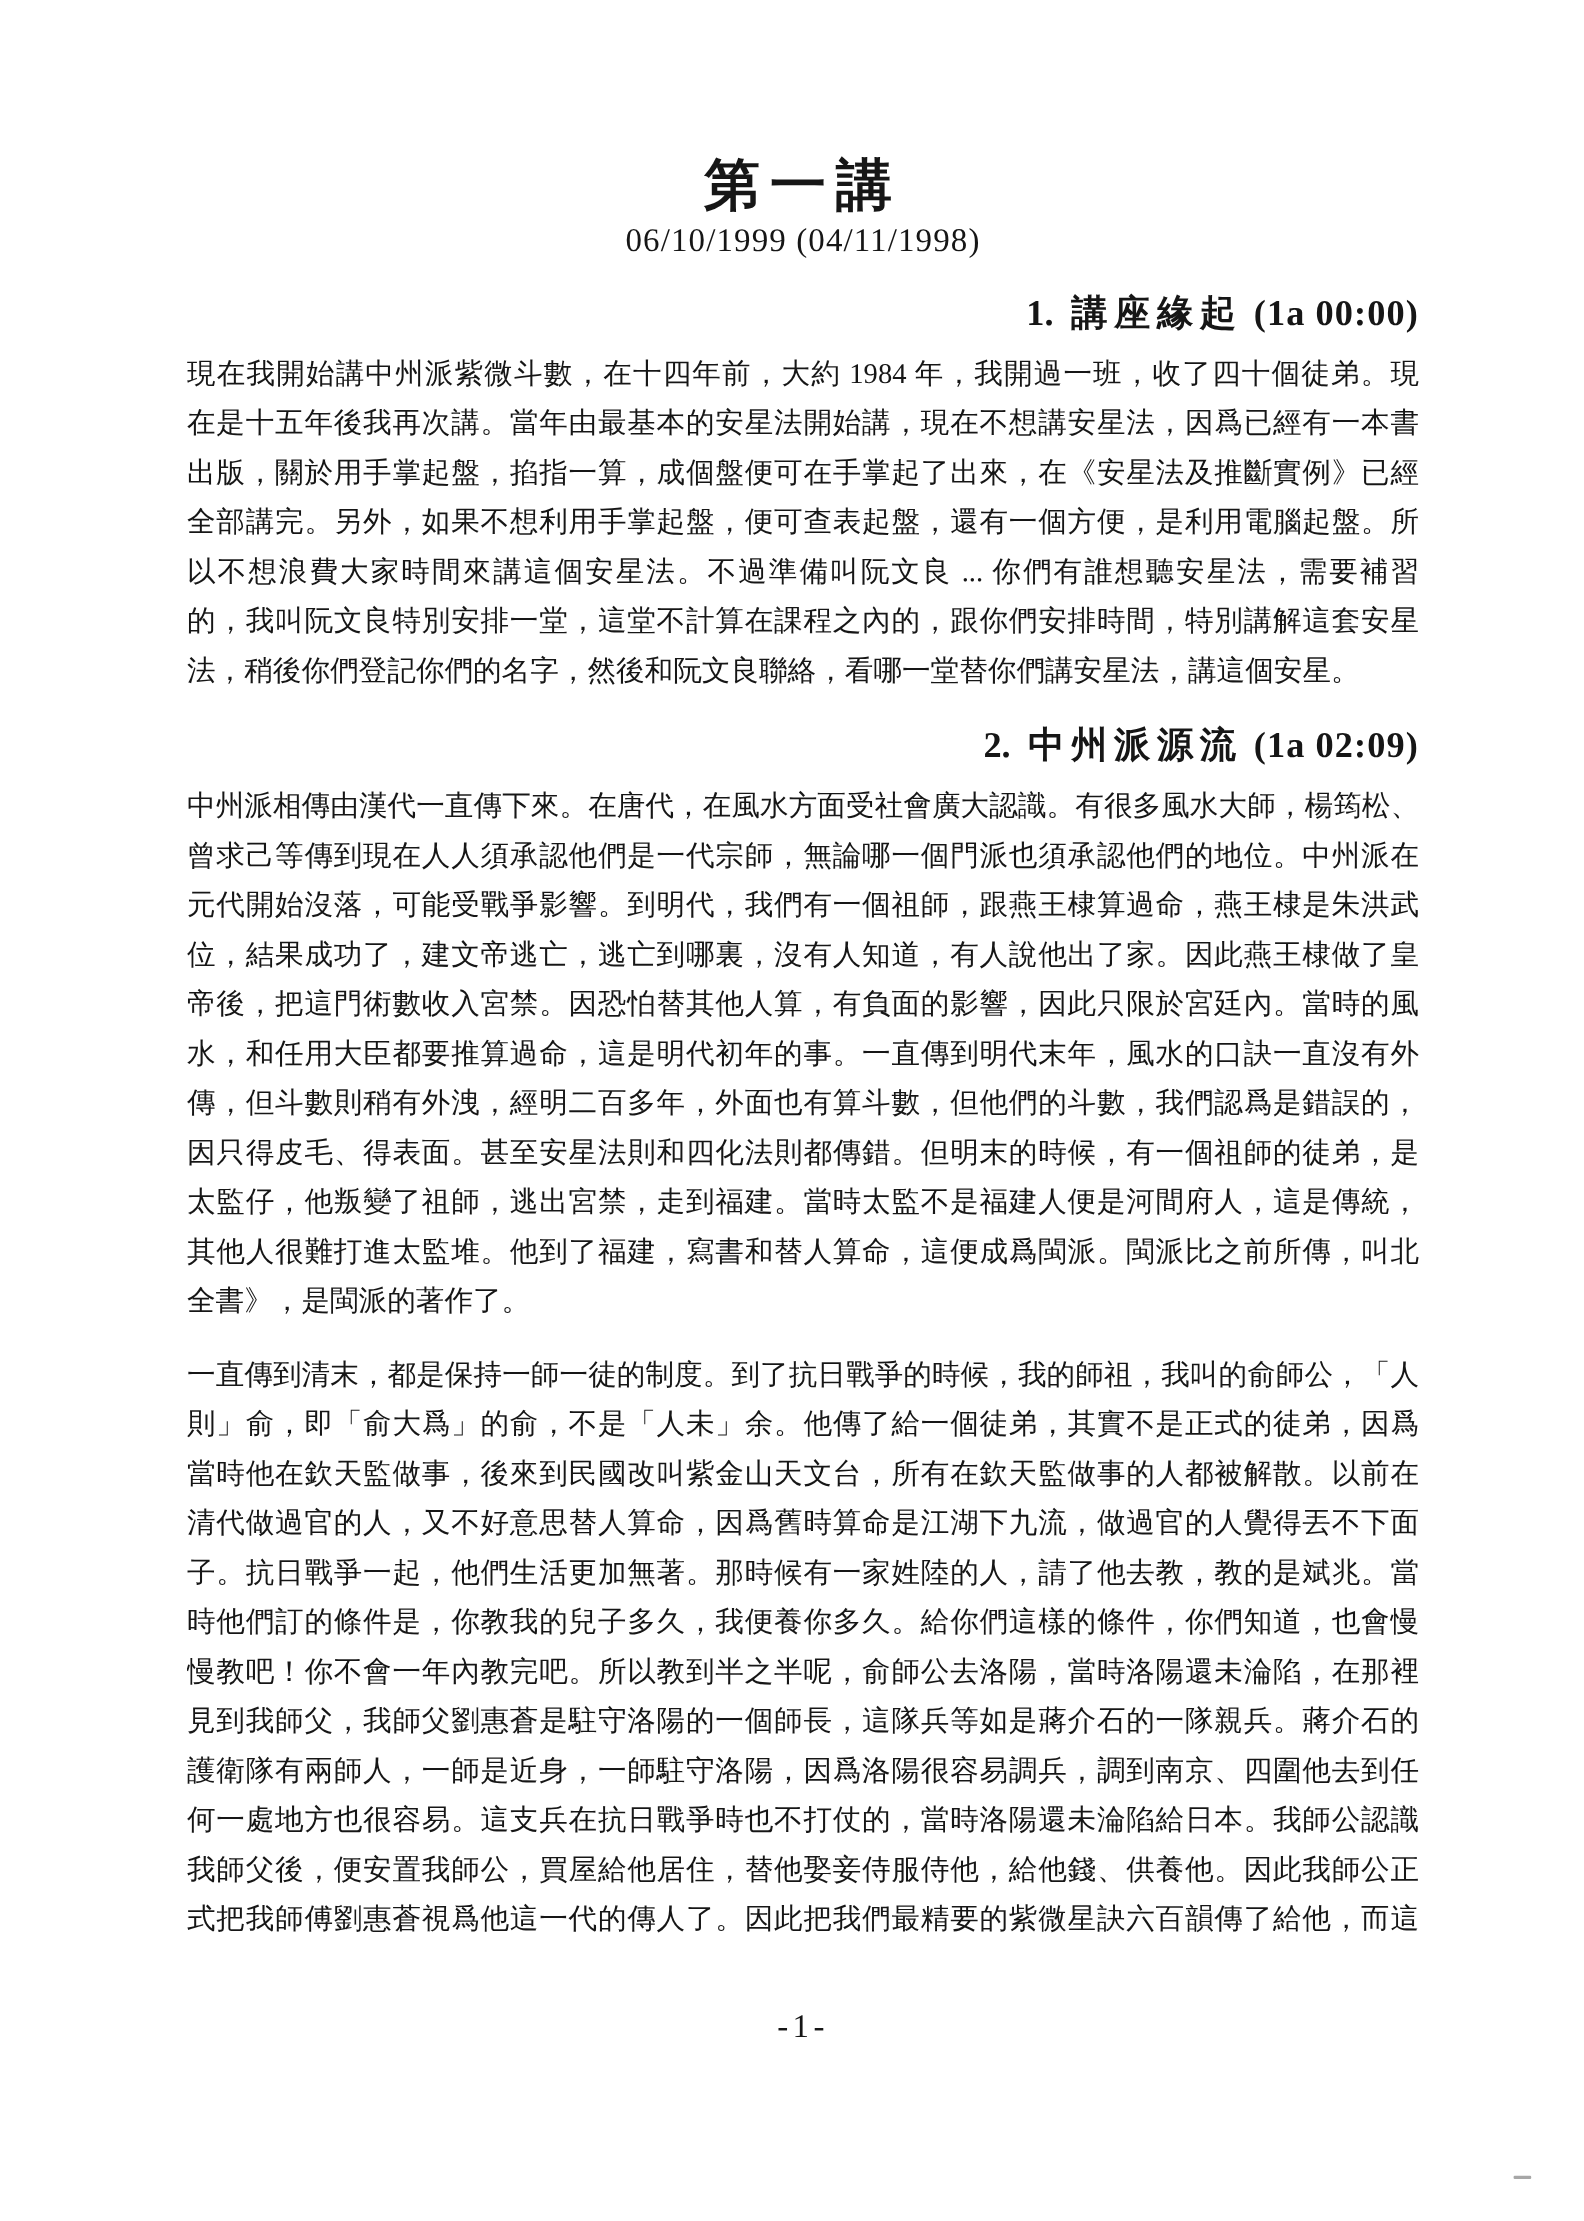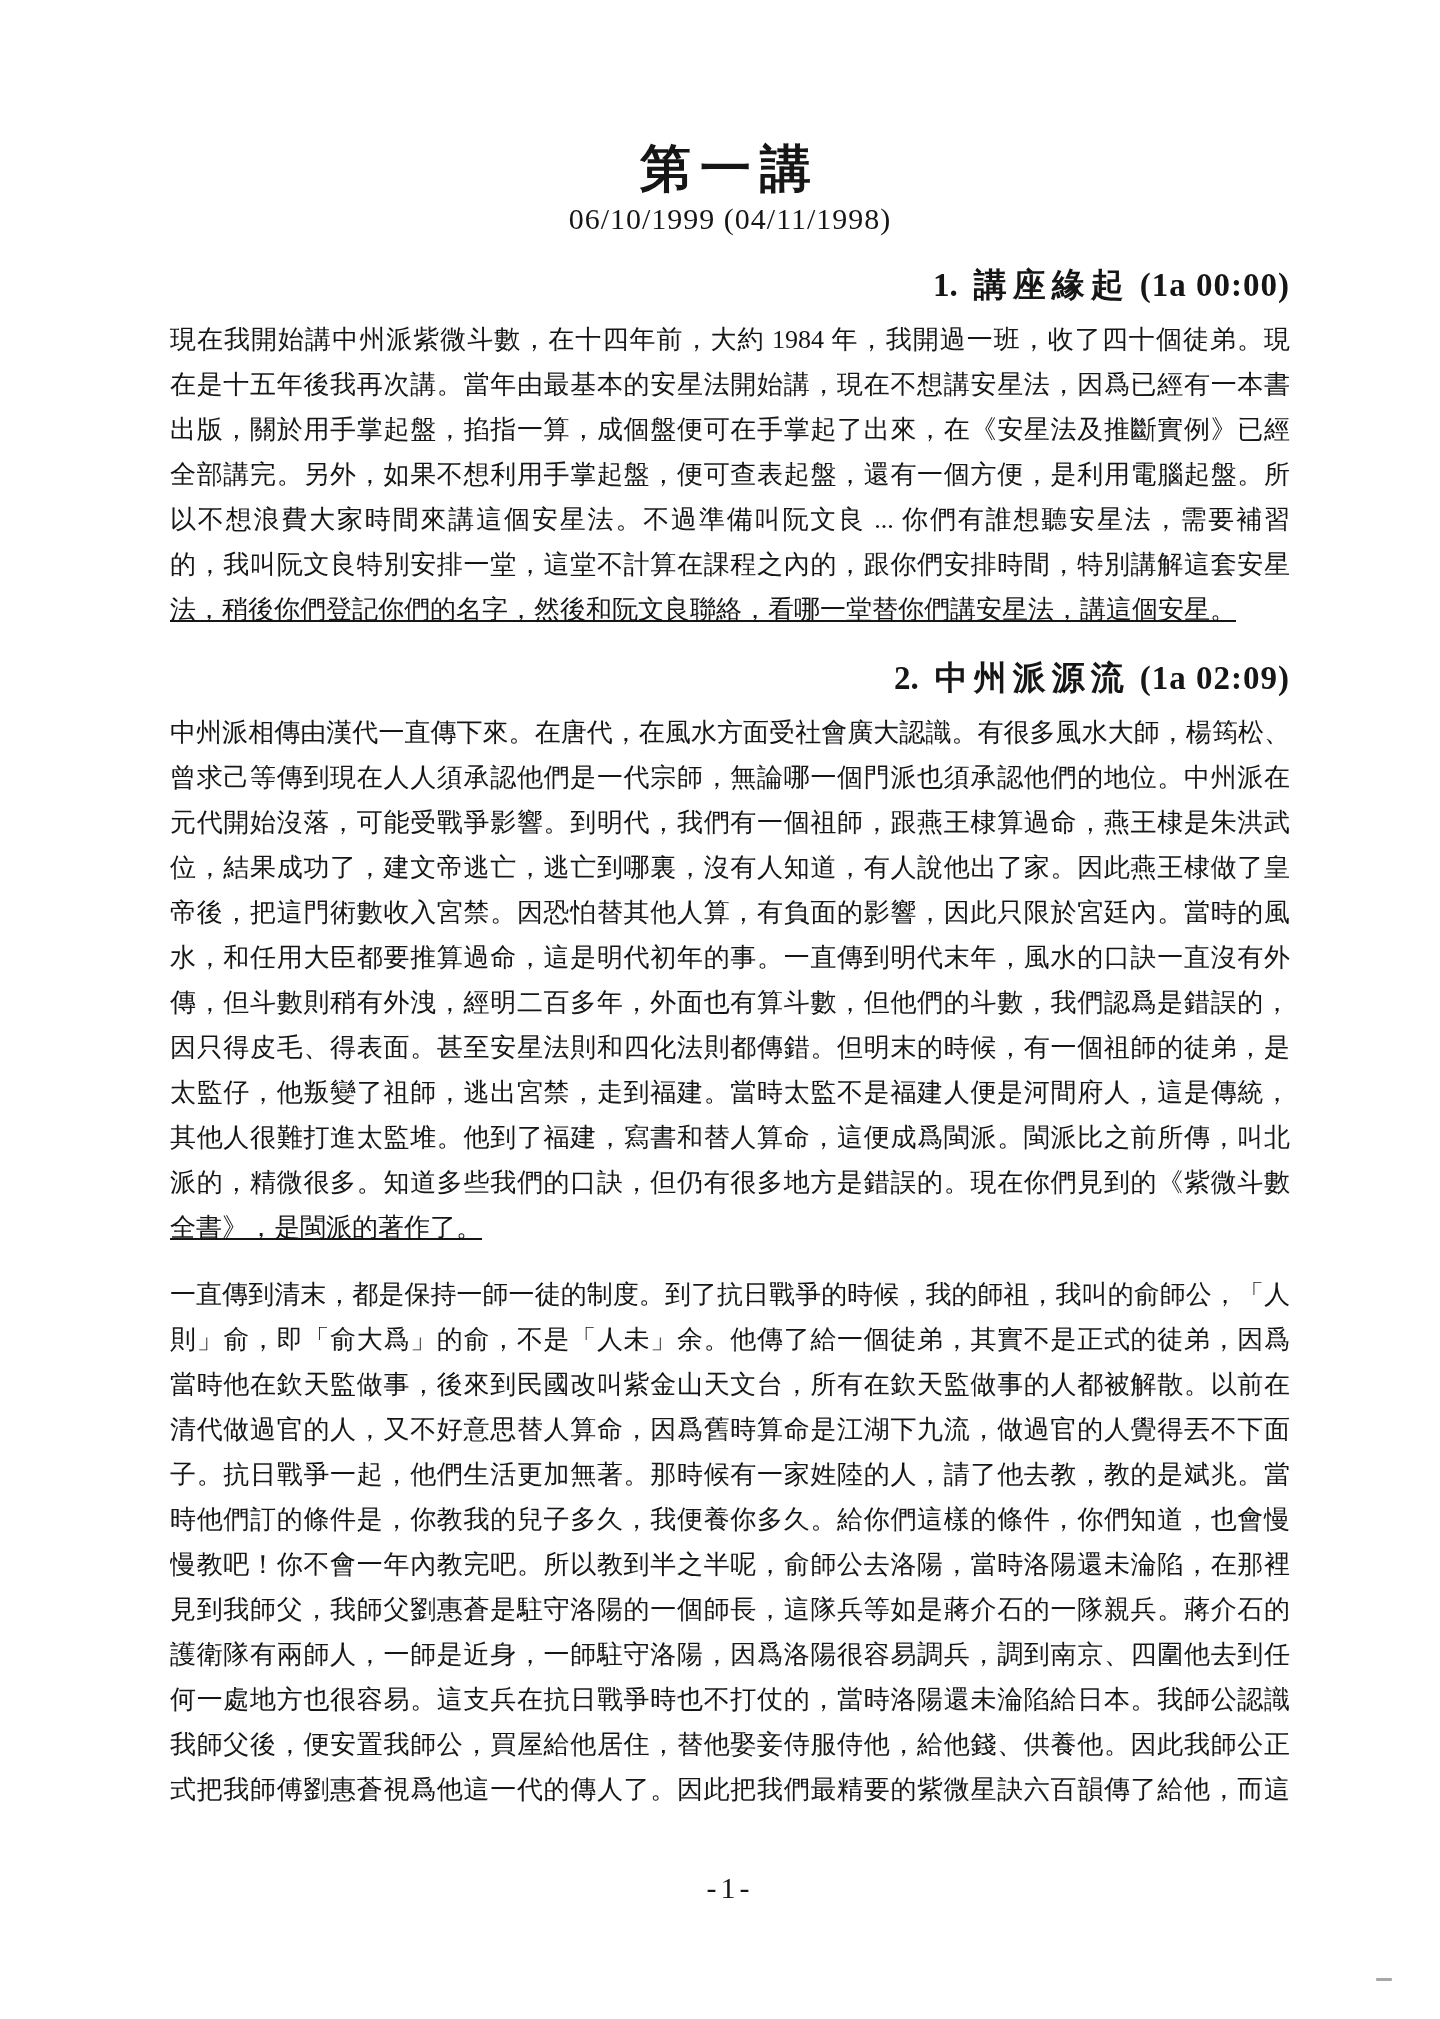--- a/index.html
+++ b/index.html
@@ -61,21 +61,20 @@
     font-size: 26px;
     line-height: 45px;
     height: 45px;
     text-align: justify;
     text-align-last: justify;
     overflow: hidden;
   }
   .line.unjustified {
     text-align: center;
     text-align-last: left;
-    text-decoration: underline;
   }
   .page-number {
     margin-top: 56px;
     text-align: center;
     font-size: 30px;
     line-height: 40px;
     letter-spacing: 4px;
   }
   .scan-artifact {
     position: absolute;
@@ -114,21 +113,20 @@
           <div class="line">中州派相傳由漢代一直傳下來。在唐代，在風水方面受社會廣大認識。有很多風水大師，楊筠松、</div>
           <div class="line">曾求己等傳到現在人人須承認他們是一代宗師，無論哪一個門派也須承認他們的地位。中州派在</div>
           <div class="line">元代開始沒落，可能受戰爭影響。到明代，我們有一個祖師，跟燕王棣算過命，燕王棣是朱洪武</div>
           <div class="line">位，結果成功了，建文帝逃亡，逃亡到哪裏，沒有人知道，有人說他出了家。因此燕王棣做了皇</div>
           <div class="line">帝後，把這門術數收入宮禁。因恐怕替其他人算，有負面的影響，因此只限於宮廷內。當時的風</div>
           <div class="line">水，和任用大臣都要推算過命，這是明代初年的事。一直傳到明代末年，風水的口訣一直沒有外</div>
           <div class="line">傳，但斗數則稍有外洩，經明二百多年，外面也有算斗數，但他們的斗數，我們認爲是錯誤的，</div>
           <div class="line">因只得皮毛、得表面。甚至安星法則和四化法則都傳錯。但明末的時候，有一個祖師的徒弟，是</div>
           <div class="line">太監仔，他叛變了祖師，逃出宮禁，走到福建。當時太監不是福建人便是河間府人，這是傳統，</div>
           <div class="line">其他人很難打進太監堆。他到了福建，寫書和替人算命，這便成爲閩派。閩派比之前所傳，叫北</div>
-          <div class="line">派的，精微很多。知道多些我們的口訣，但仍有很多地方是錯誤的。現在你們見到的《紫微斗數</div>
           <div class="line unjustified">全書》，是閩派的著作了。</div>
         </div>
         <div class="paragraph extra-gap">
           <div class="line">一直傳到清末，都是保持一師一徒的制度。到了抗日戰爭的時候，我的師祖，我叫的俞師公，「人</div>
           <div class="line">則」俞，即「俞大爲」的俞，不是「人未」余。他傳了給一個徒弟，其實不是正式的徒弟，因爲</div>
           <div class="line">當時他在欽天監做事，後來到民國改叫紫金山天文台，所有在欽天監做事的人都被解散。以前在</div>
           <div class="line">清代做過官的人，又不好意思替人算命，因爲舊時算命是江湖下九流，做過官的人覺得丟不下面</div>
           <div class="line">子。抗日戰爭一起，他們生活更加無著。那時候有一家姓陸的人，請了他去教，教的是斌兆。當</div>
           <div class="line">時他們訂的條件是，你教我的兒子多久，我便養你多久。給你們這樣的條件，你們知道，也會慢</div>
           <div class="line">慢教吧！你不會一年內教完吧。所以教到半之半呢，俞師公去洛陽，當時洛陽還未淪陷，在那裡</div>

